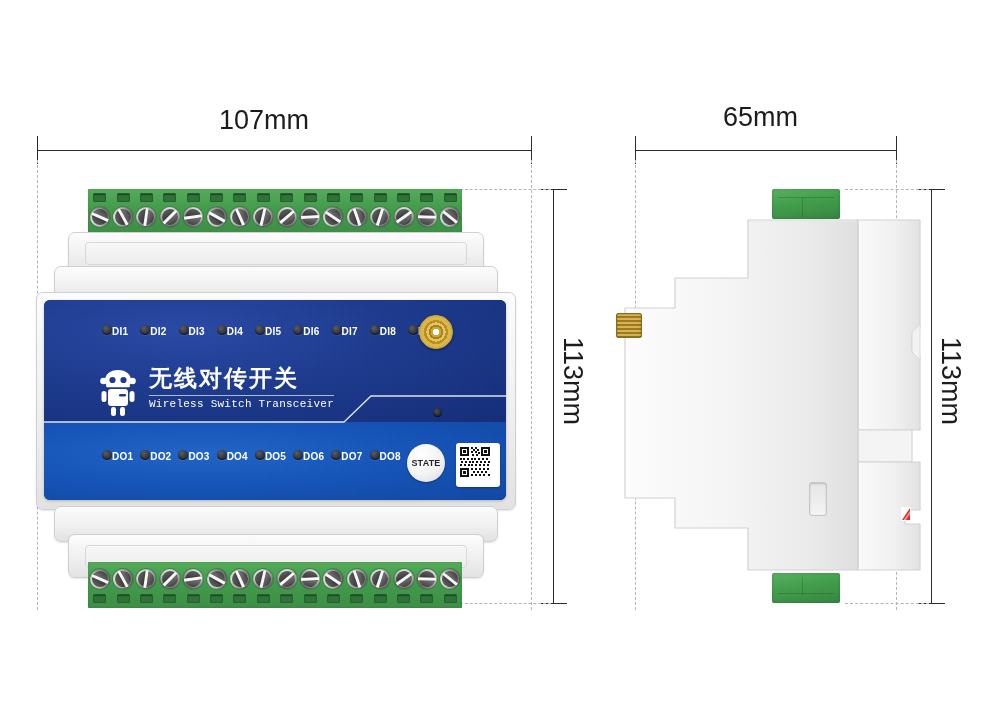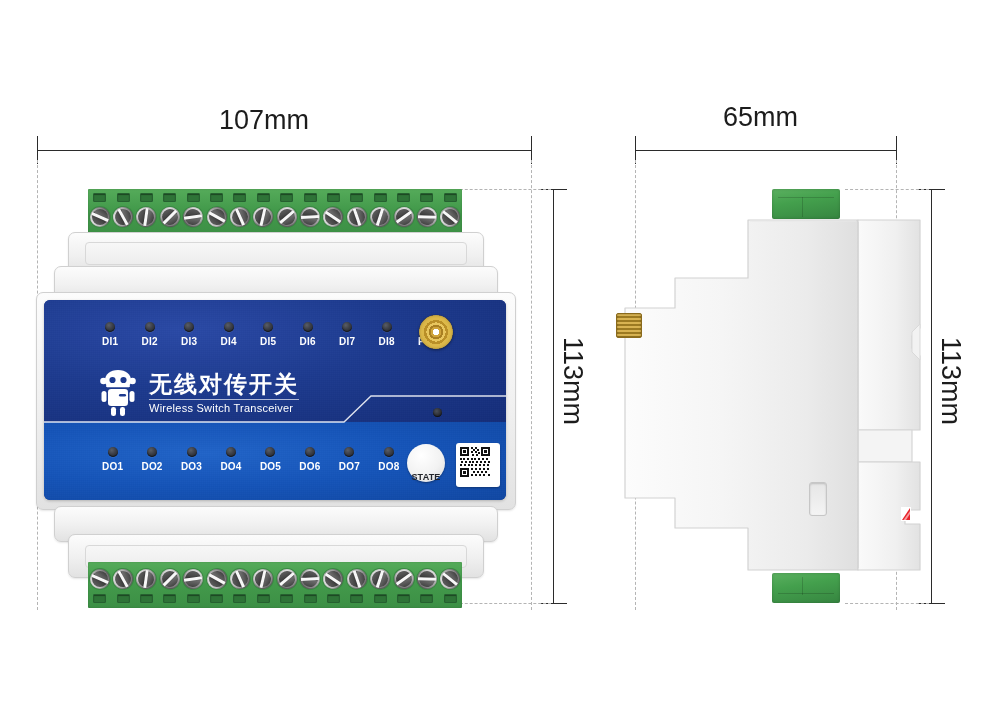--- a/index.html
+++ b/index.html
@@ -175,21 +175,20 @@
     pointer-events: none;
   }
 
   
   .led-row {
     position: absolute;
     display: flex;
   }
   .led-cell {
     display: flex;
-    flex-direction: column;
     align-items: center;
   }
   .led-dot {
     width: 10px;
     height: 10px;
     border-radius: 50%;
     background: radial-gradient(circle at 38% 32%, #595d66 0%, #3a3d45 45%, #24262c 100%);
     box-shadow: inset 0 -1px 1px rgba(0,0,0,.6), 0 1px 0 rgba(255,255,255,.07);
   }
   .led-label {
@@ -198,21 +197,22 @@
     color: #ffffff;
     letter-spacing: .2px;
     font-weight: 700;
     white-space: nowrap;
   }
 
   
   .brand {
     position: absolute;
     display: flex;
-    align-items: center;
+    align-items: flex-start;
+    font-family: Liberation Mono, monospace;
   }
   .brand-text {
     margin-left: 9px;
     display: flex;
     flex-direction: column;
   }
   .brand-cn {
     font-size: 23px;
     color: #ffffff;
     font-weight: 700;
@@ -230,21 +230,21 @@
     letter-spacing: .25px;
     white-space: nowrap;
   }
 
   
   .state-btn {
     position: absolute;
     border-radius: 50%;
     background: radial-gradient(circle at 38% 30%, #ffffff 0%, #f2f2f2 55%, #d8d8d8 100%);
     display: flex;
-    align-items: flex-end;
+    align-items: center;
     justify-content: center;
     box-shadow: 0 1px 2px rgba(0,0,0,.35);
   }
   .state-btn span {
     font-size: 9px;
     font-weight: 700;
     color: #23252b;
     letter-spacing: .2px;
   }
 

